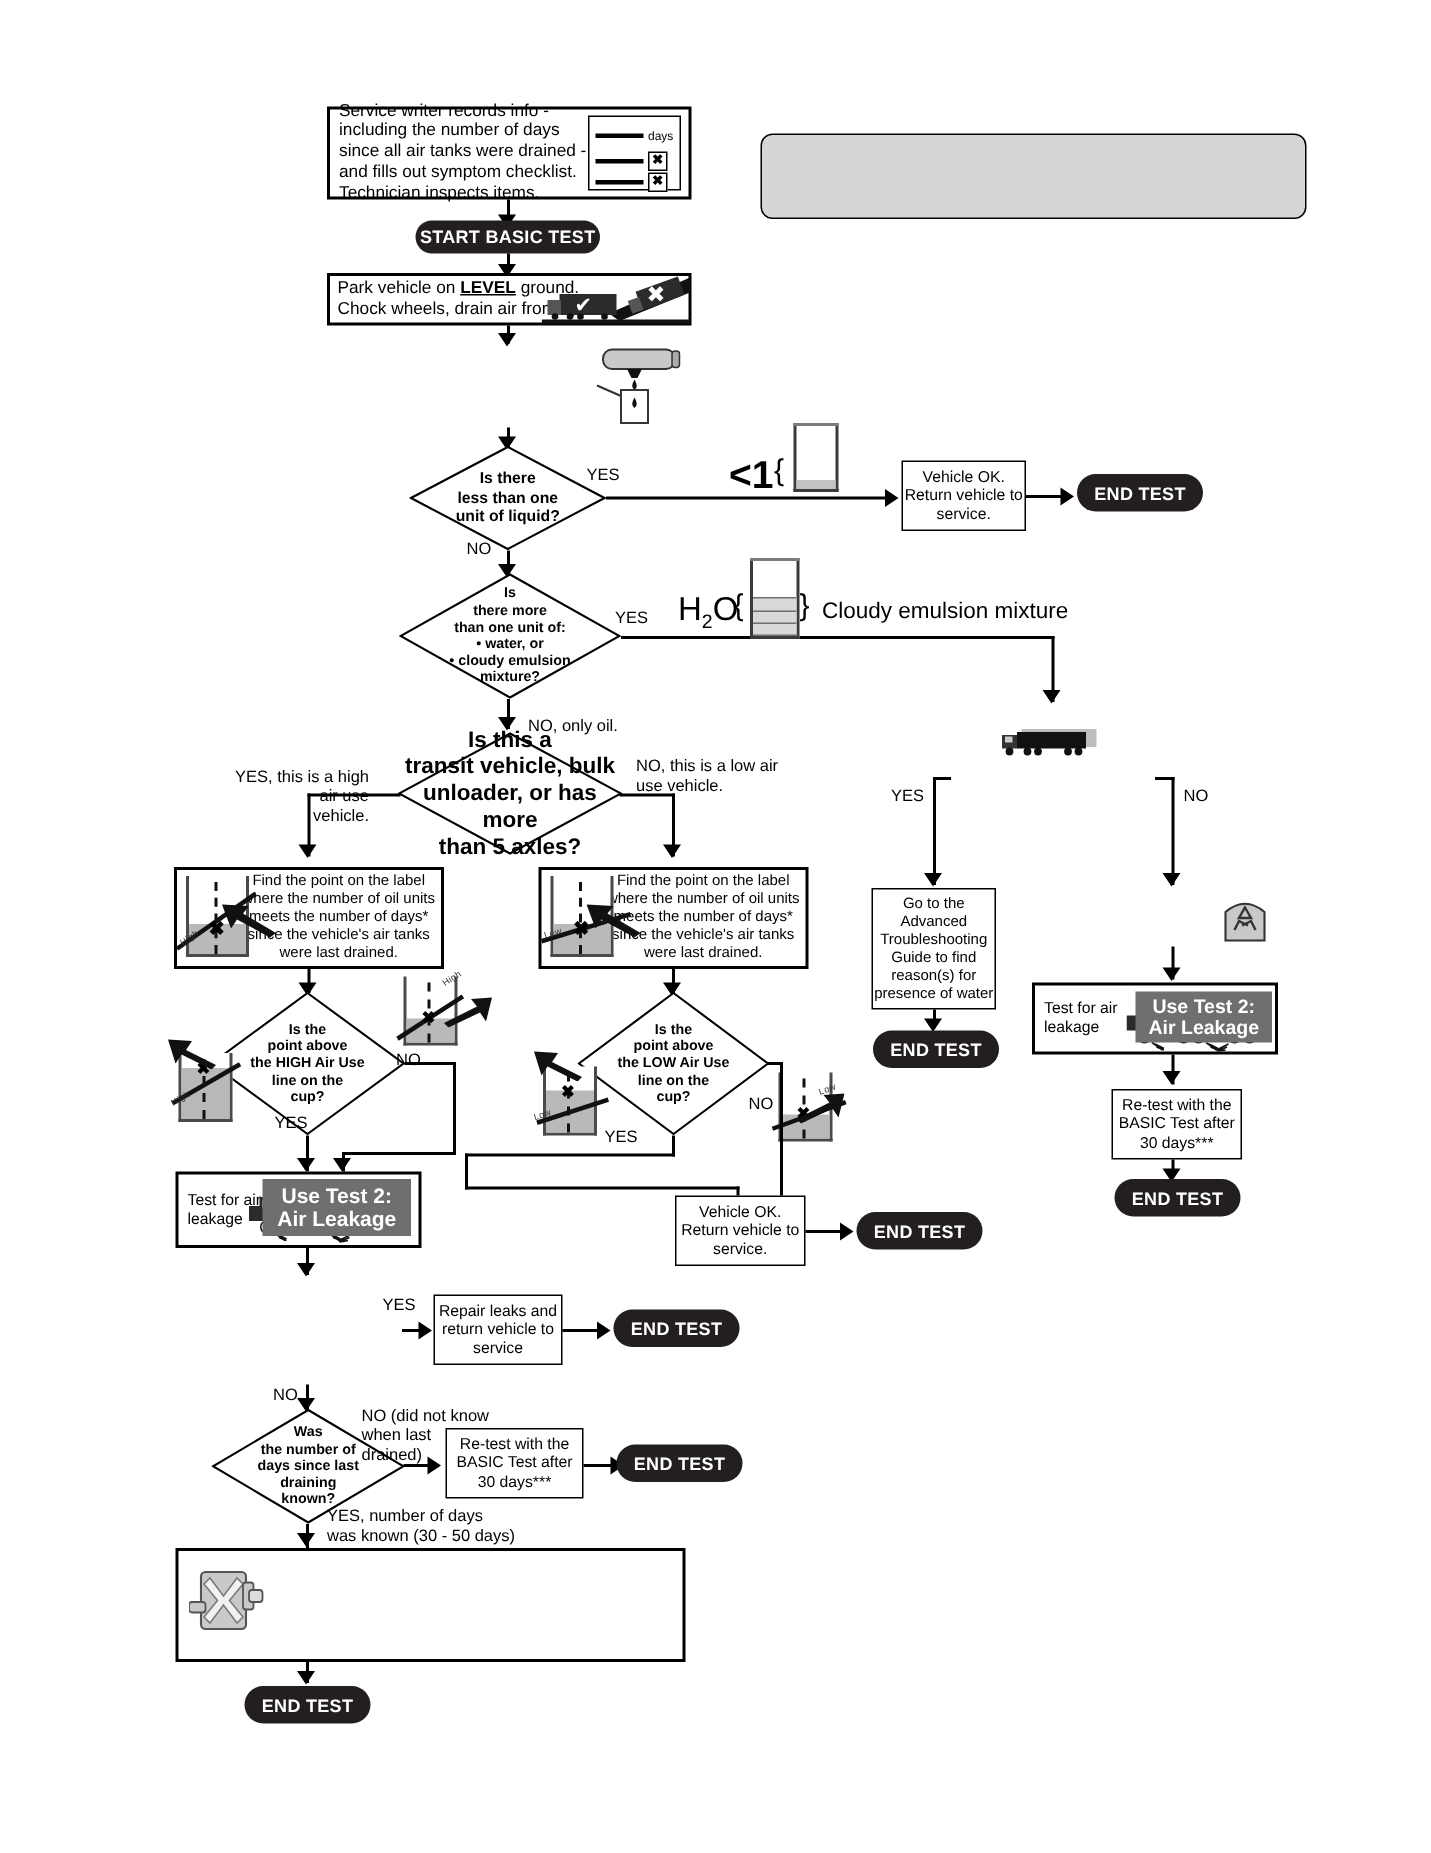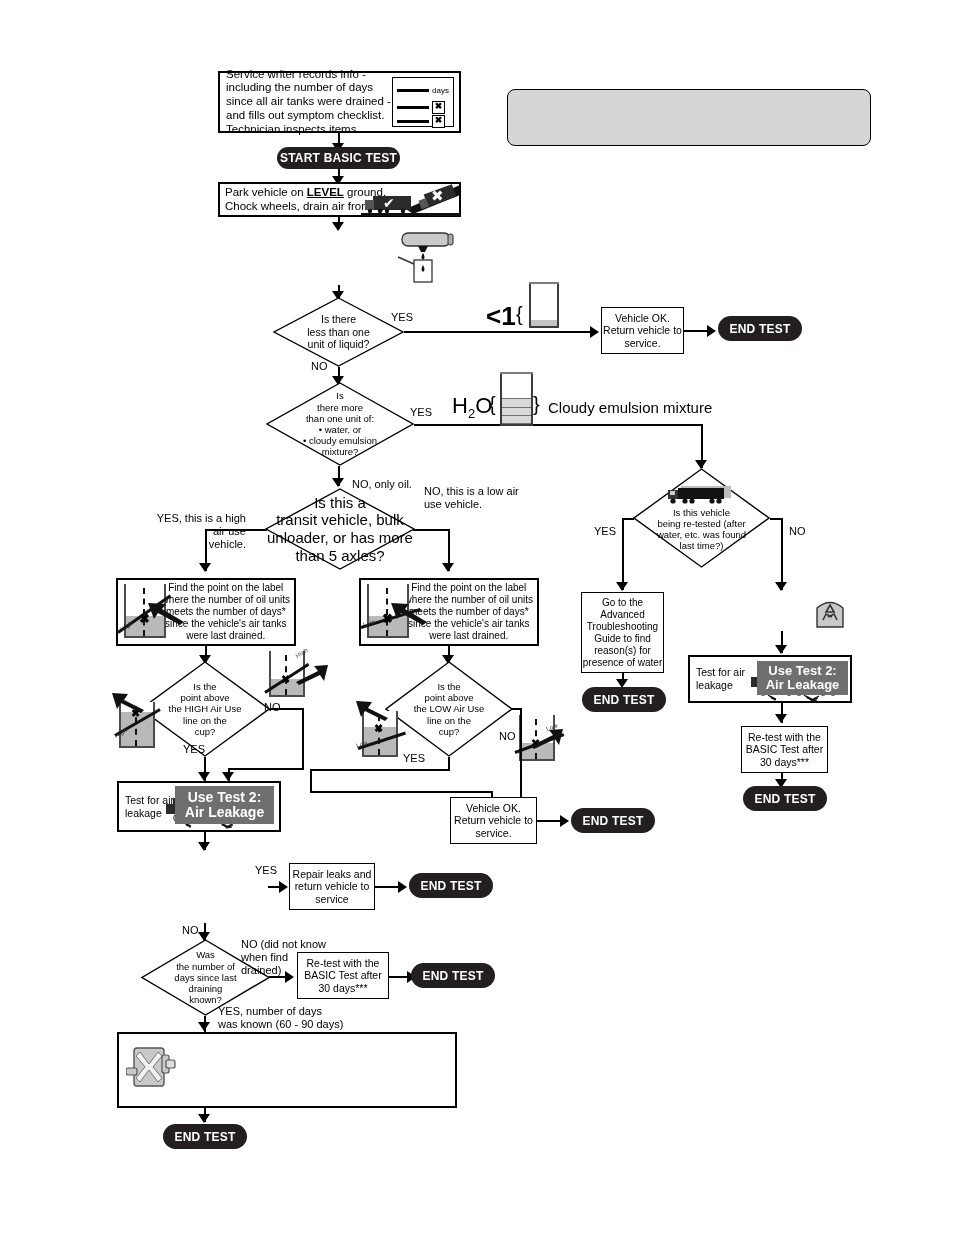--- a/index.html
+++ b/index.html
@@ -47,20 +47,21 @@
     justify-content: center;
     font-weight: bold;
     letter-spacing: .2px;
     text-align: center;
   }
 
   
   .diamond {
     position: absolute;
     box-sizing: border-box;
+    font-weight: bold;
   }
   .diamond .dshape {
     position: absolute;
     inset: 0;
   }
   .diamond .dtext {
     position: absolute;
     inset: 0;
     display: flex;
     align-items: center;
@@ -325,29 +326,20 @@
     <div class="band" style="bottom:2px;height:8px;"></div>
     <div class="band" style="bottom:10px;height:8px;"></div>
     <div class="band" style="bottom:18px;height:8px;"></div>
   </div>
   <span class="brace" style="left:533px;top:394px;font-size:20px;">}</span>
   <span class="cloudy" style="left:548px;top:400px;">Cloudy emulsion mixture</span>
 
   <div class="ln-v" style="left:338px;top:466px;height:20px;"></div>
   <div class="arw-d" style="left:332px;top:478px;"></div>
 
-  <div class="diamond" style="left:633px;top:468px;width:137px;height:100px;">
-    <svg class="dshape" viewBox="0 0 137 100" preserveAspectRatio="none">
-      <polygon points="68.5,1 136,50 68.5,99 1,50" fill="#fff" stroke="#000" stroke-width="1.4"></polygon>
-    </svg>
-    <div class="dtext" style="font-size:9.5px;white-space:pre-line;padding-top:22px;">Is this vehicle
-being re-tested (after
-water, etc. was found
-last time?)</div>
-  </div>
   <div class="truck" style="left:663px;top:485px;width:74px;height:22px;">
     <svg width="74" height="22" viewBox="0 0 74 22">
       <rect x="18" y="1" width="50" height="12" fill="#bdbdbd"></rect>
       <rect x="15" y="3" width="46" height="11" fill="#111"></rect>
       <rect x="5" y="5" width="10" height="9" fill="#333"></rect>
       <rect x="7" y="6" width="5" height="4" fill="#ccc"></rect>
       <circle cx="10" cy="16" r="2.6" fill="#111"></circle>
       <circle cx="22" cy="16" r="2.6" fill="#111"></circle>
         <circle cx="29" cy="16" r="2.6" fill="#111"></circle>
       <circle cx="49" cy="16" r="2.6" fill="#111"></circle>
@@ -442,21 +434,21 @@
       <polygon points="75,1 149,41 75,81 1,41" fill="#fff" stroke="#000" stroke-width="1.4"></polygon>
     </svg>
     <div class="dtext" style="font-size:15px;white-space:pre-line;">Is this a
 transit vehicle, bulk
 unloader, or has more
 than 5 axles?</div>
   </div>
   <span class="elabel r" style="left:156px;top:512px;width:90px;">YES, this is a high
 air use
 vehicle.</span>
-  <span class="elabel" style="left:424px;top:485px;width:98px;">NO, this is a low air
+  <span class="elabel" style="left:424px;top:505px;width:98px;">NO, this is a low air
 use vehicle.</span>
 
   <div class="ln-h" style="left:205px;top:529px;width:62px;"></div>
   <div class="ln-v" style="left:205px;top:529px;height:42px;"></div>
   <div class="arw-d" style="left:199px;top:563px;"></div>
 
   <div class="ln-h" style="left:413px;top:529px;width:37px;"></div>
   <div class="ln-v" style="left:448px;top:529px;height:42px;"></div>
   <div class="arw-d" style="left:442px;top:563px;"></div>
 
@@ -678,24 +670,24 @@
     <svg class="dshape" viewBox="0 0 129 77" preserveAspectRatio="none">
       <polygon points="64.5,1 128,38.5 64.5,76 1,38.5" fill="#fff" stroke="#000" stroke-width="1.4"></polygon>
     </svg>
     <div class="dtext" style="font-size:9.5px;white-space:pre-line;">Was
 the number of
 days since last
 draining
 known?</div>
   </div>
   <span class="elabel" style="left:241px;top:938px;">NO (did not know
-when find
+when last
 drained)</span>
   <span class="elabel" style="left:218px;top:1005px;">YES, number of days
-was known (60 - 90 days)</span>
+was known (30 - 50 days)</span>
 
   <div class="ln-h" style="left:269px;top:976px;width:20px;"></div>
   <div class="arw-r" style="left:285px;top:971px;"></div>
 
   <div class="box thin" style="left:297px;top:952px;width:92px;height:47px;">
     <span class="box-txt" style="font-size:10.5px;white-space:pre-line;">Re-test with the
 BASIC Test after
 30 days***</span>
   </div>
   <div class="ln-h" style="left:389px;top:976px;width:22px;"></div>

